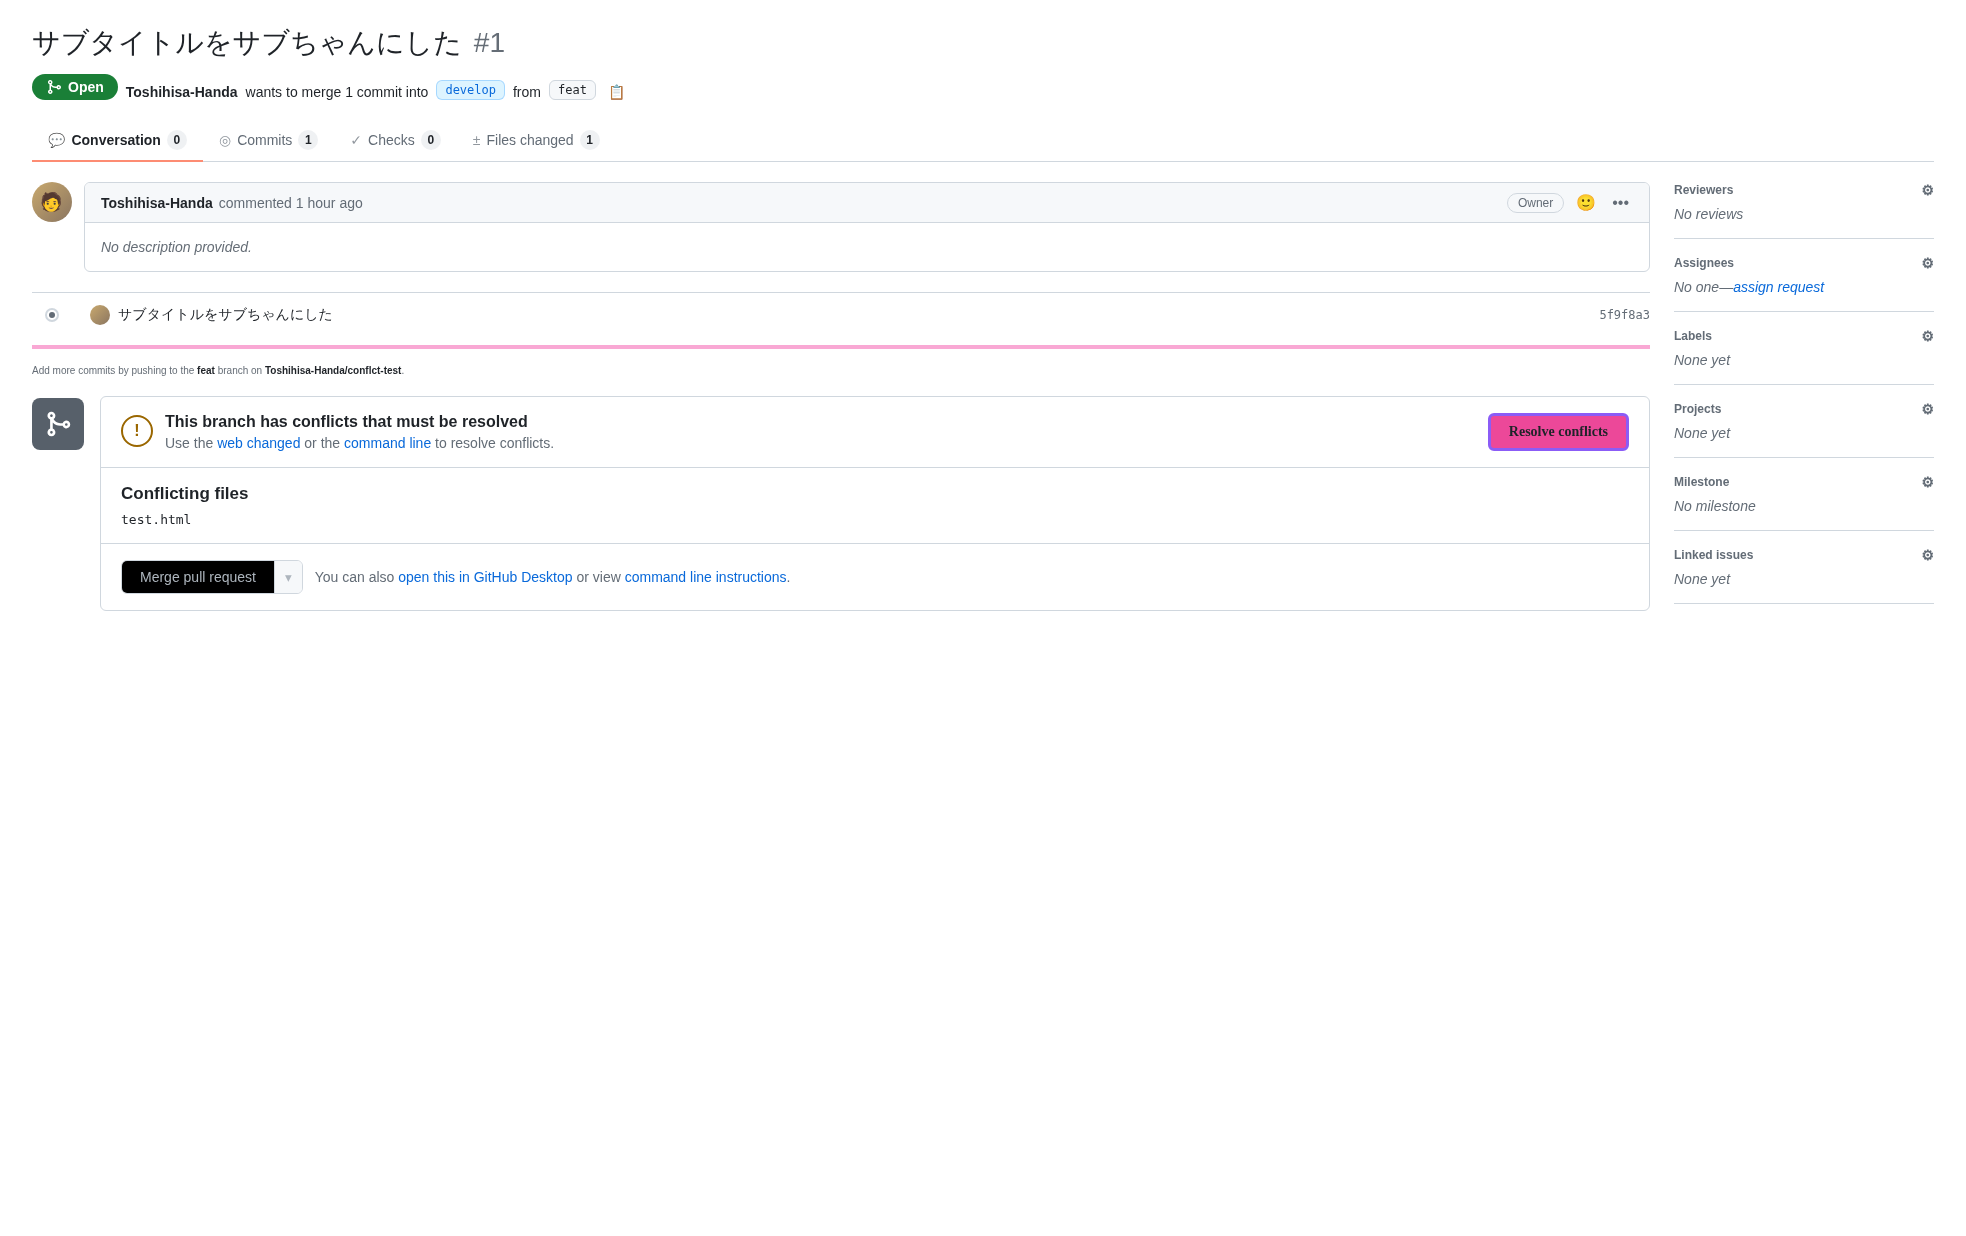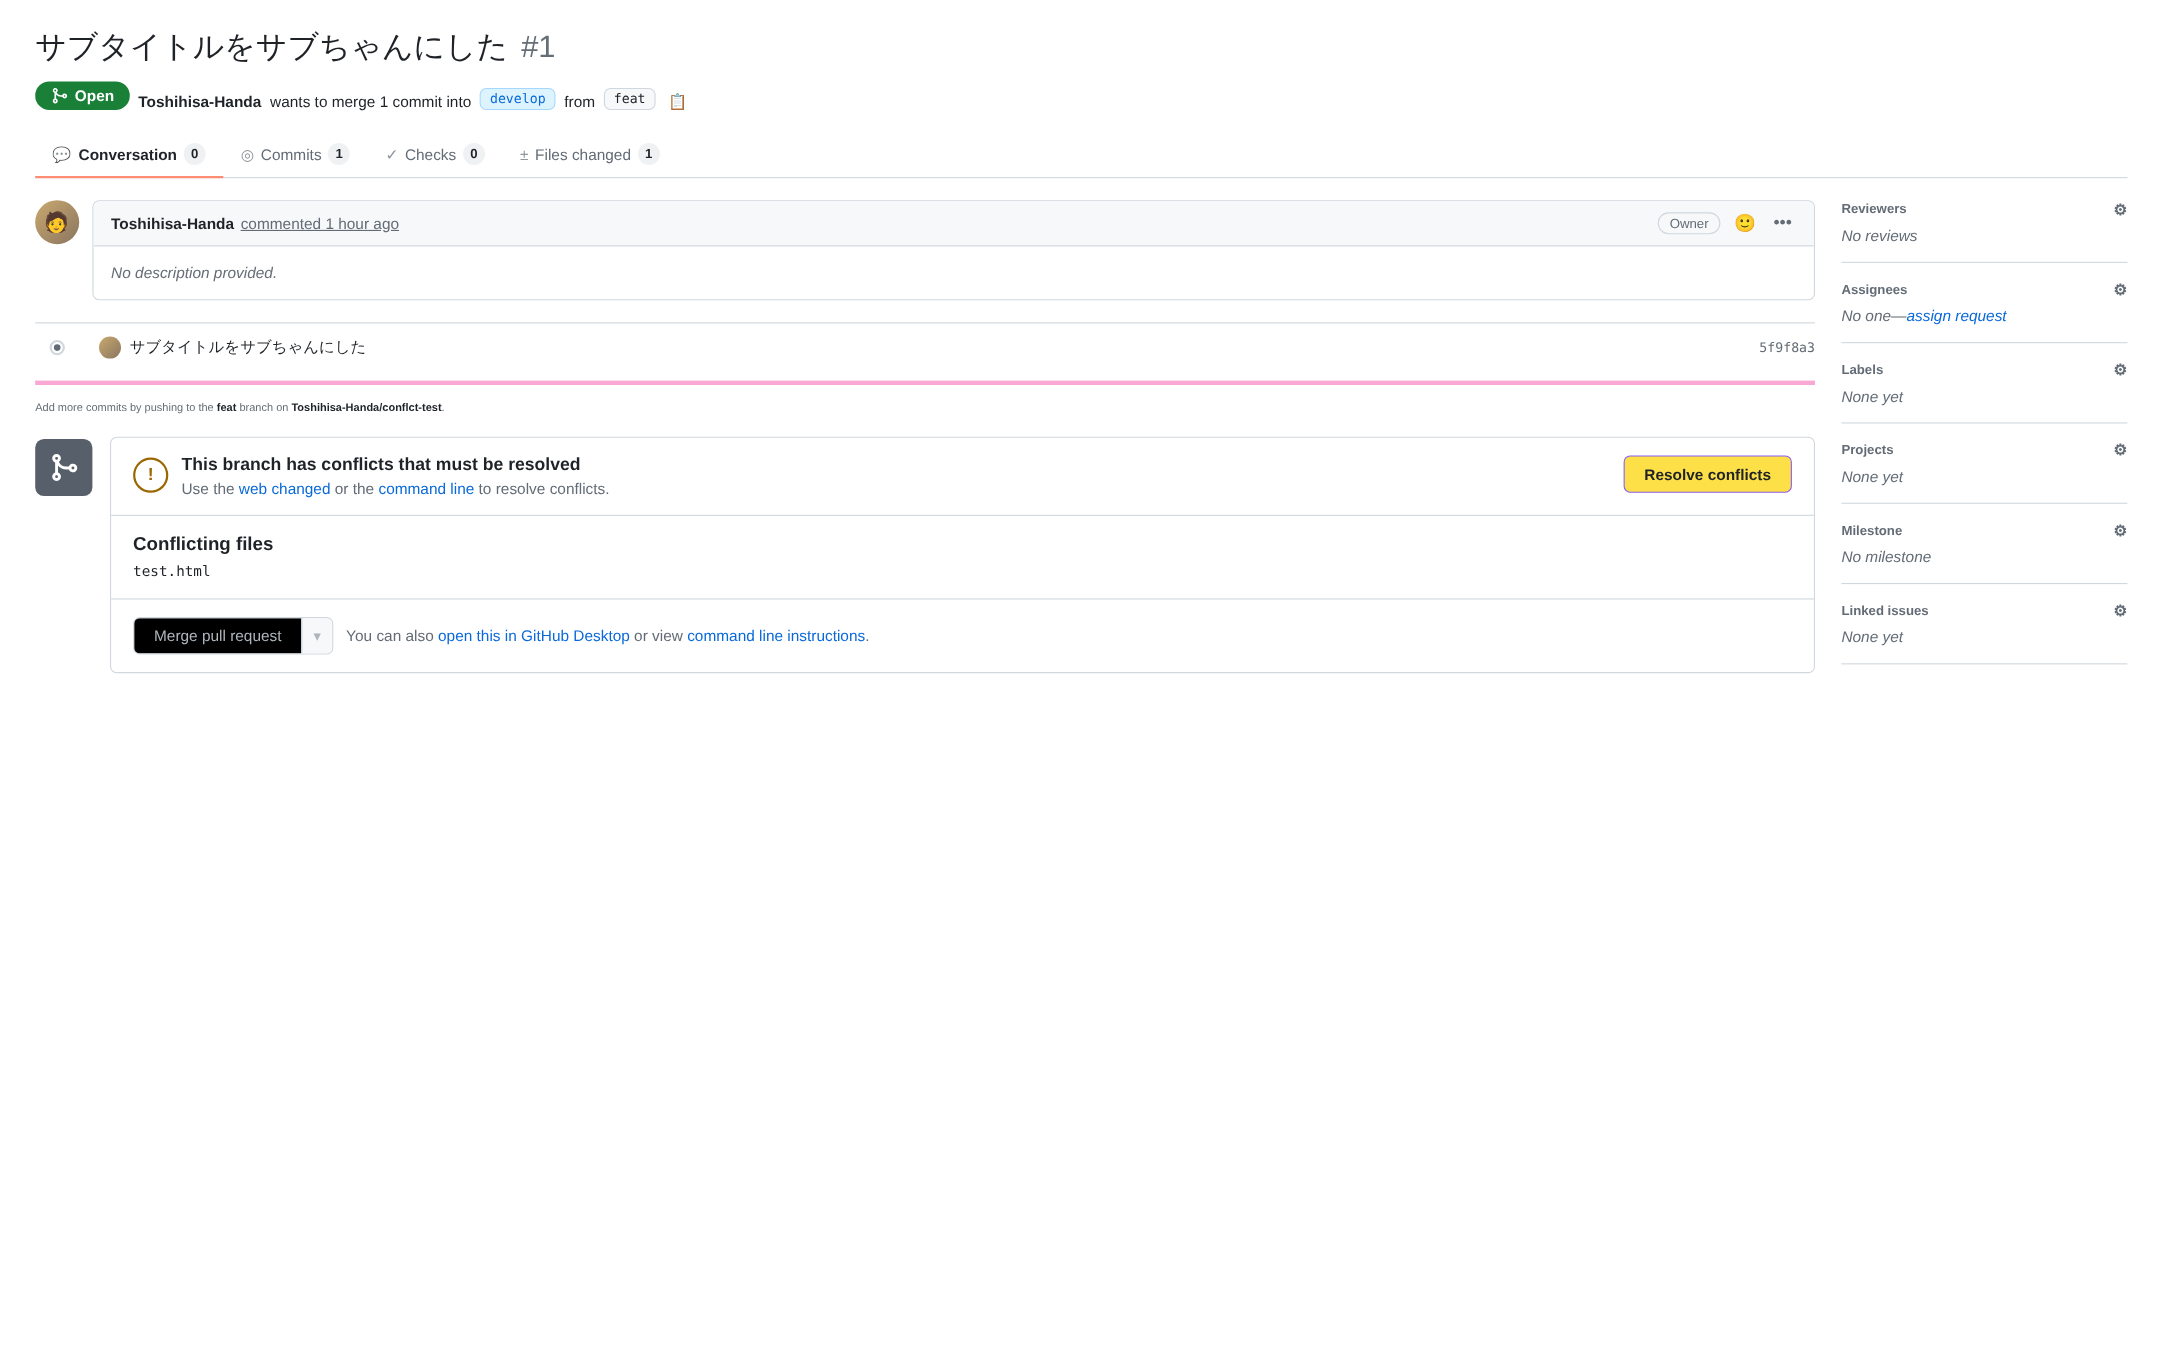--- a/index.html
+++ b/index.html
@@ -147,21 +147,21 @@
       border-bottom: 1px solid #d0d7de;
       padding: 8px 16px;
     }
     .comment-header-left {
       display: flex;
       align-items: center;
       gap: 6px;
       font-size: 14px;
     }
     .comment-author { font-weight: 600; }
-    .comment-time { color: #636c76; text-decoration: underline; }
+    .comment-time { color: #636c76; }
     .comment-header-right {
       display: flex;
       align-items: center;
       gap: 8px;
     }
     .owner-badge {
       border: 1px solid #d0d7de;
       border-radius: 20px;
       padding: 2px 10px;
       font-size: 12px;
@@ -258,30 +258,31 @@
       font-size: 16px;
       font-weight: 700;
       flex-shrink: 0;
       margin-top: 2px;
     }
     .conflict-title { font-weight: 600; font-size: 16px; margin-bottom: 4px; }
     .conflict-desc { font-size: 14px; color: #636c76; }
     .conflict-desc a { color: #0969da; text-decoration: none; }
 
     .resolve-btn {
-      background: #fde047;
-      border: 1px solid #8b5cf6;
+      background: #ec4899;
+      border: 3px solid #8b5cf6;
       border-radius: 6px;
       padding: 8px 18px;
       font-size: 14px;
       font-weight: 600;
       color: #1f2328;
       cursor: pointer;
       white-space: nowrap;
       flex-shrink: 0;
+      font-family: Liberation Serif, serif;
     }
 
     .conflict-files {
       padding: 16px 20px;
     }
     .conflict-files-title {
       font-weight: 700;
       font-size: 17px;
       margin-bottom: 8px;
     }

